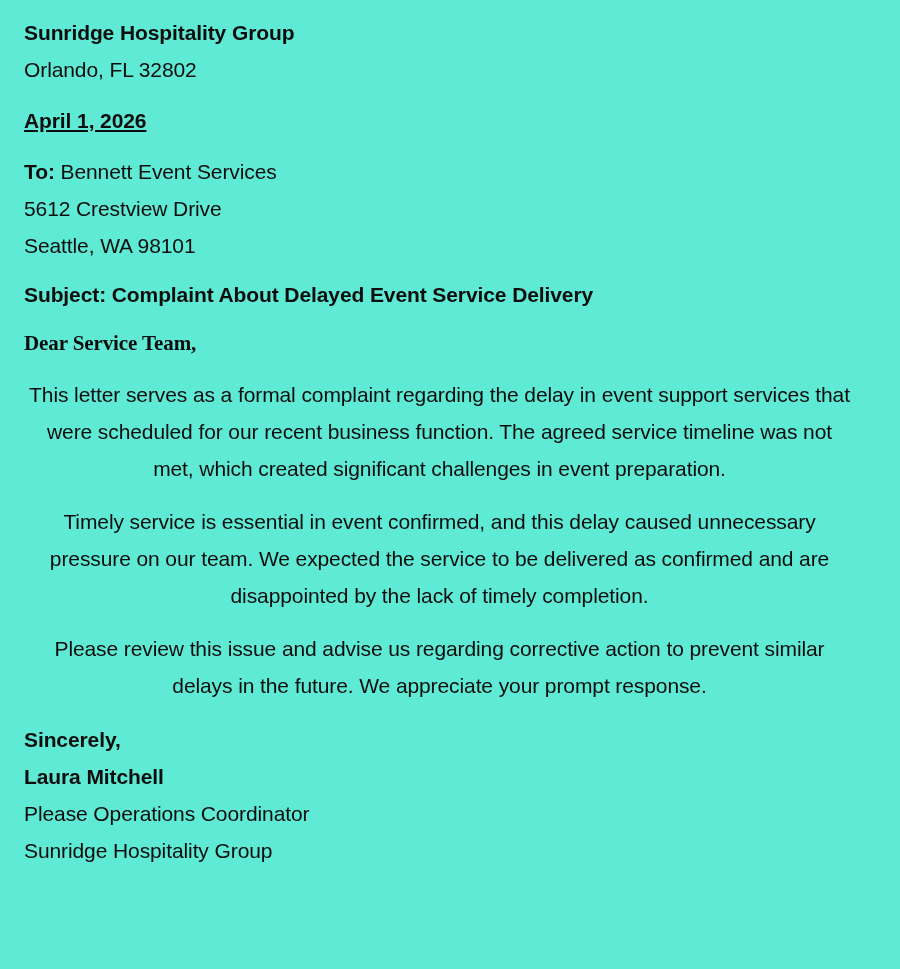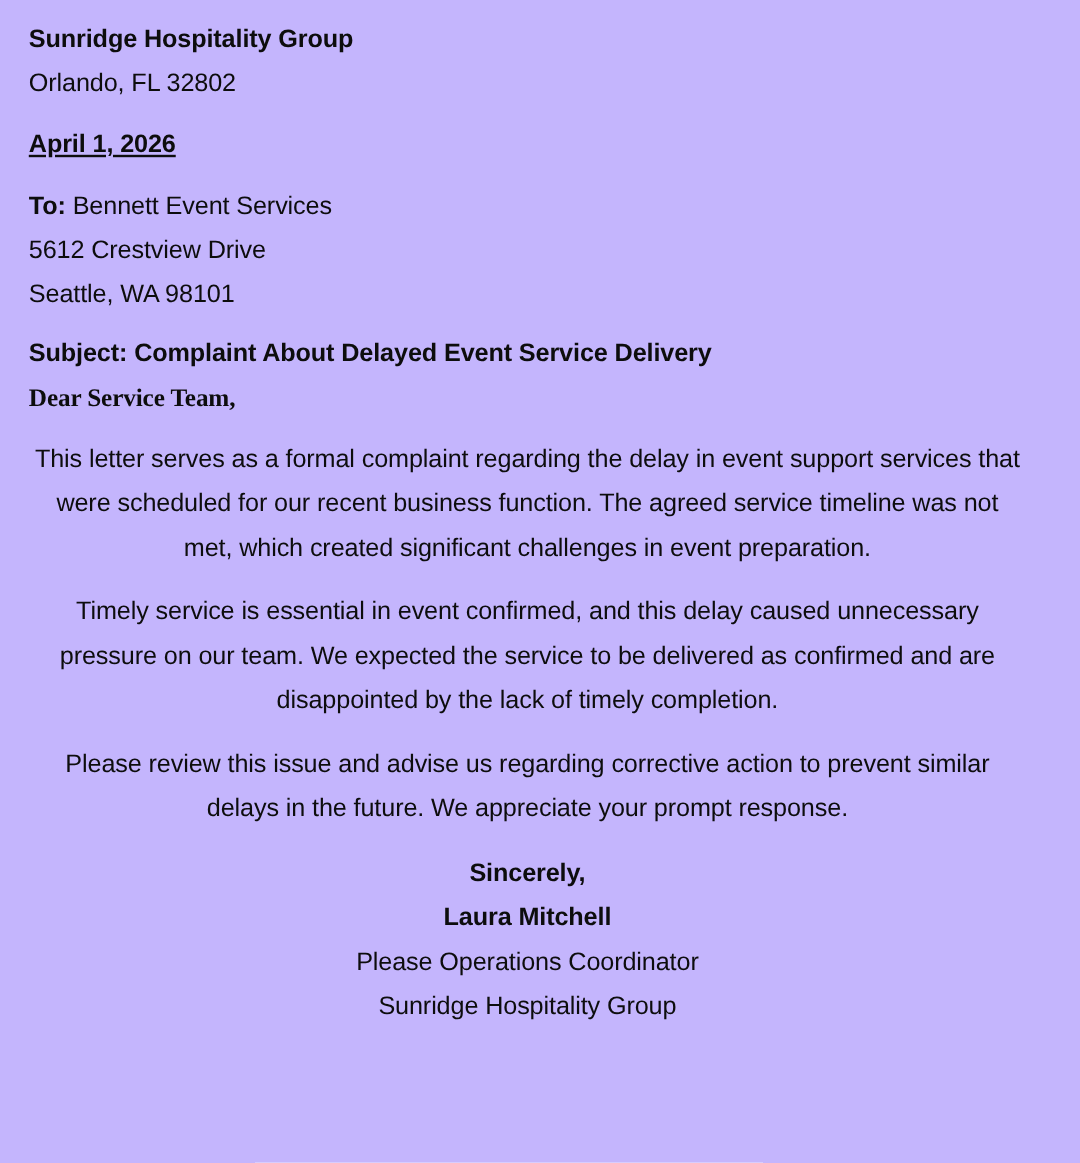--- a/index.html
+++ b/index.html
@@ -13,50 +13,50 @@
     height: 969px;
     font-family: "Liberation Sans", "DejaVu Sans", sans-serif;
     color: #0d0d0d;
     -webkit-font-smoothing: antialiased;
   }
   .page {
     box-sizing: border-box;
     width: 900px;
     min-height: 969px;
     padding: 14px 45px 0 24px;
-    background: #c4b5fd;
+    background: #5eead4;
   }
   .line {
     font-size: 21px;
     line-height: 37px;
     letter-spacing: -0.1px;
     white-space: pre-wrap;
   }
   .bold {
     font-weight: 700;
   }
   .block {
     margin: 0;
   }
   
   .gap-sender   { margin-bottom: 14px; }
   .gap-date     { margin-bottom: 14px; text-decoration: underline; }
   .gap-recip    { margin-bottom: 12px; }
-  .gap-subject  { }
+  .gap-subject  { margin-bottom: 12px; }
   .gap-salut    { margin-bottom: 14px; font-family: Liberation Serif, serif; }
   .para {
     font-size: 21px;
     line-height: 37px;
     letter-spacing: -0.1px;
     margin: 0 0 16px 0;
     max-width: 835px;
     text-align: center;
   }
   .para:last-of-type { margin-bottom: 0; }
-  .sig-block { margin-top: 17px; text-align: center; }
+  .sig-block { margin-top: 17px; }
   .inline-bold { font-weight: 700; }
 </style>
 </head>
 <body>
 
 <div class="page">
 
   <div class="block gap-sender">
     <div class="line bold">Sunridge Hospitality Group</div>
     <div class="line">Orlando, FL 32802</div>

